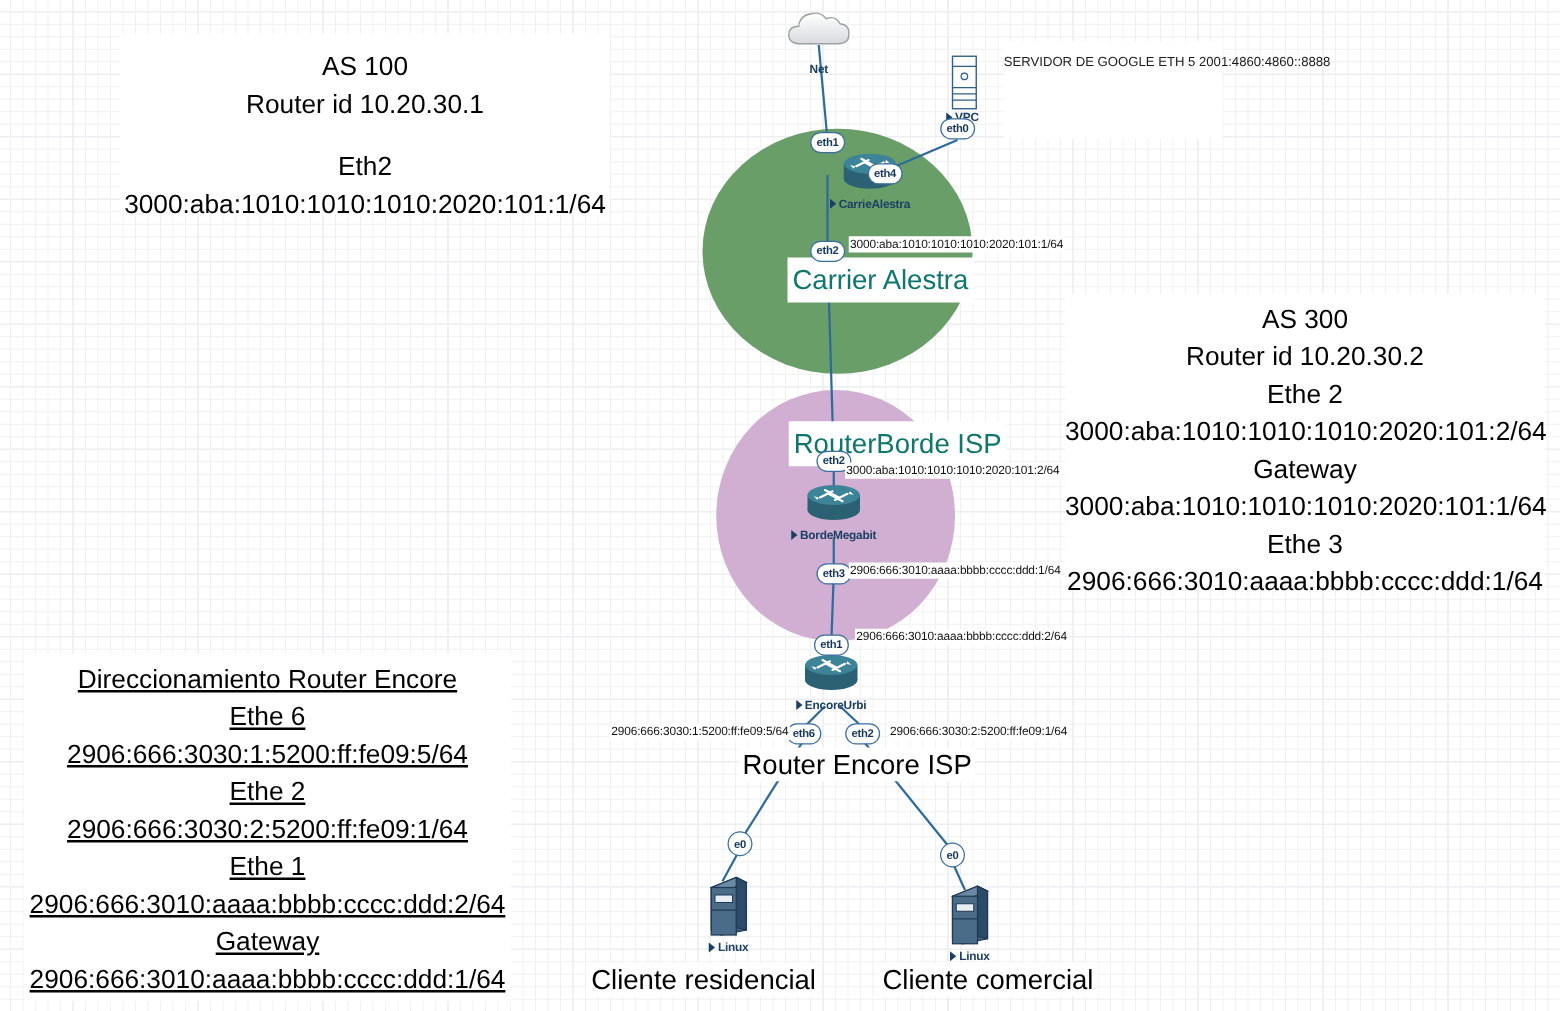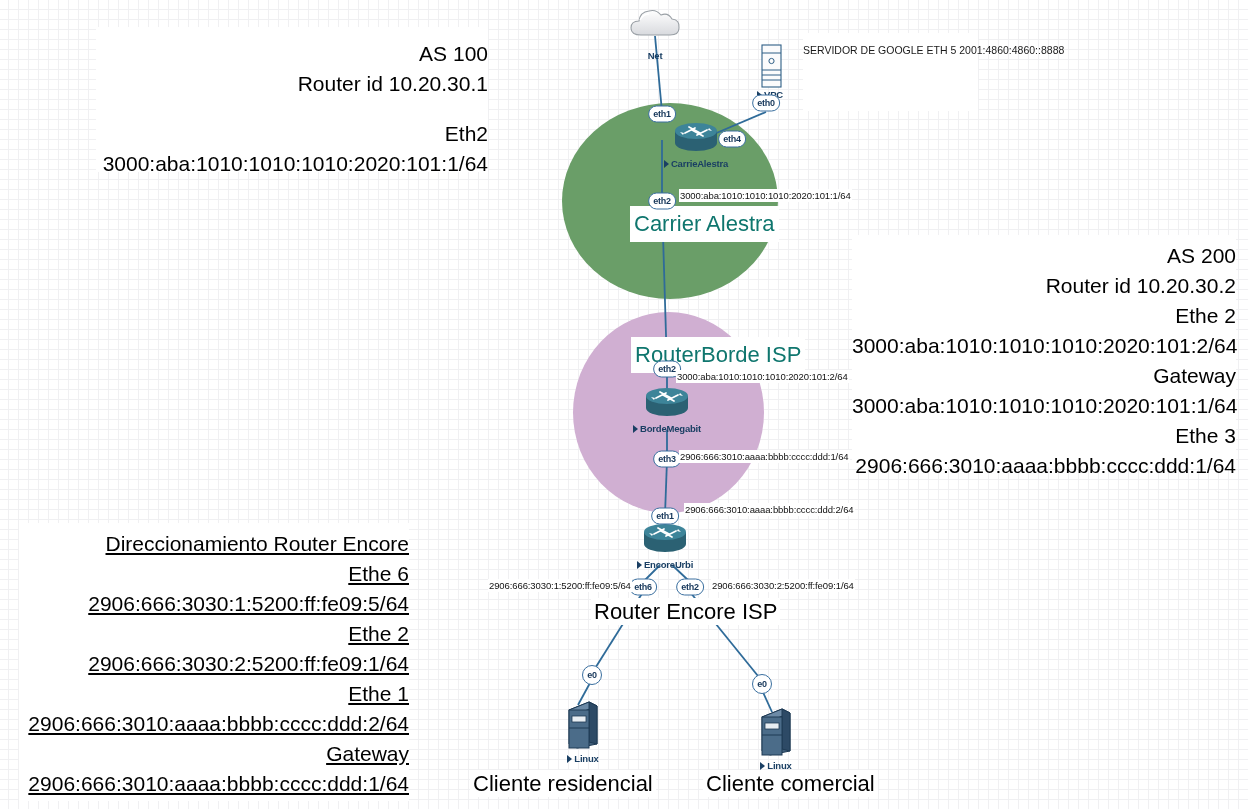--- a/index.html
+++ b/index.html
@@ -46,21 +46,21 @@
     position: absolute;
     background: #ffffff;
     z-index: 3;
     text-align: center;
     color: #000000;
     font-size: 21px;
     line-height: 30px;
     box-sizing: border-box;
     white-space: nowrap;
   }
-  .note .ln { display: block; text-align: right; }
+  .note .ln { display: block; }
   .note .sp { display: block; height: 20px; }
 
   
   .note-small {
     position: absolute;
     background: #ffffff;
     z-index: 3;
     text-align: center;
     color: #1a1a1a;
     font-size: 10.5px;
@@ -200,21 +200,21 @@
 
   <div class="note" style="left:96px; top:27px; width:392px; height:145px; padding-top:12px;">
     <span class="ln">AS 100</span>
     <span class="ln">Router id  10.20.30.1</span>
     <span class="sp"></span>
     <span class="ln">Eth2</span>
     <span class="ln">3000:aba:1010:1010:1010:2020:101:1/64</span>
   </div>
 
   <div class="note" style="left:852px; top:235px; width:384px; height:232px; padding-top:6px;">
-    <span class="ln">AS 200</span>
+    <span class="ln">AS 300</span>
     <span class="ln">Router id 10.20.30.2</span>
     <span class="ln">Ethe 2</span>
     <span class="ln">3000:aba:1010:1010:1010:2020:101:2/64</span>
     <span class="ln">Gateway</span>
     <span class="ln">3000:aba:1010:1010:1010:2020:101:1/64</span>
     <span class="ln">Ethe 3</span>
     <span class="ln">2906:666:3010:aaaa:bbbb:cccc:ddd:1/64</span>
   </div>
 
   <div class="note" style="left:19px; top:523px; width:390px; height:278px; padding-top:6px;text-decoration:underline;">
@@ -361,21 +361,21 @@
         <rect x="7" y="16" width="14" height="6" fill="#e8eef3" stroke="#1e3a54" stroke-width="0.8"></rect>
         <line x1="4" y1="28" x2="24" y2="28" stroke="#1e3a54" stroke-width="1"></line>
       </svg>
     </span>
     <span class="nlabel">
       <span class="tri"></span><span>Linux</span>
     </span>
   </div>
 
   <div class="iface" style="left:662px; top:114px;">eth1</div>
-  <div class="iface" style="left:708px; top:139px;margin-left:24px;">eth4</div>
+  <div class="iface" style="left:708px; top:139px;">eth4</div>
   <div class="iface" style="left:662px; top:201px;">eth2</div>
   <div class="iface" style="left:766px; top:103px;">eth0</div>
   <div class="iface" style="left:667px; top:369px;">eth2</div>
   <div class="iface" style="left:667px; top:459px;">eth3</div>
   <div class="iface" style="left:665px; top:516px;">eth1</div>
   <div class="iface" style="left:643px; top:587px;">eth6</div>
   <div class="iface" style="left:690px; top:587px;">eth2</div>
   <div class="iface round" style="left:592px; top:675px;">e0</div>
   <div class="iface round" style="left:762px; top:684px;">e0</div>
 

